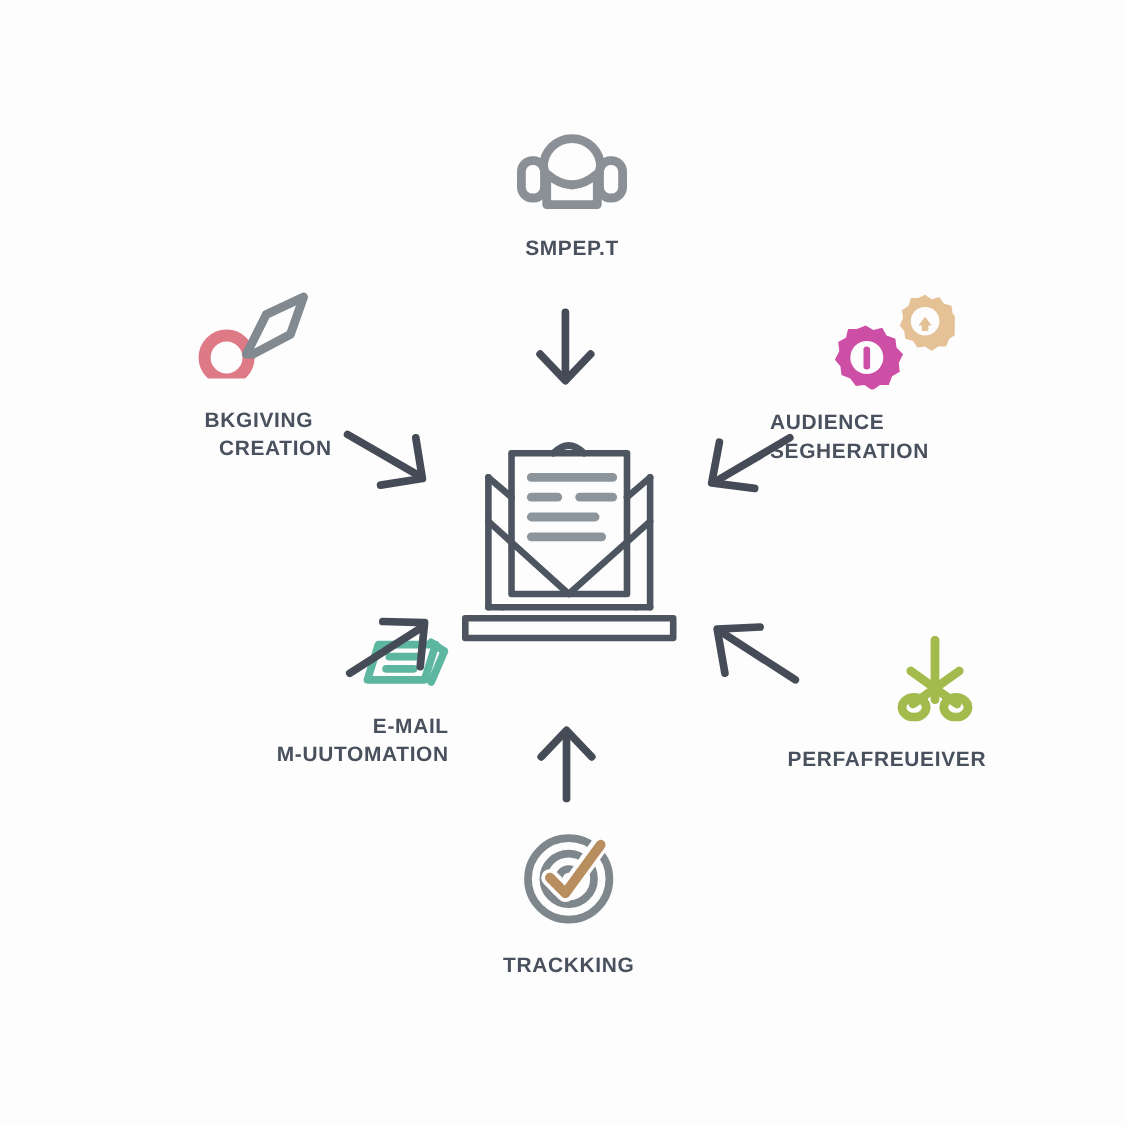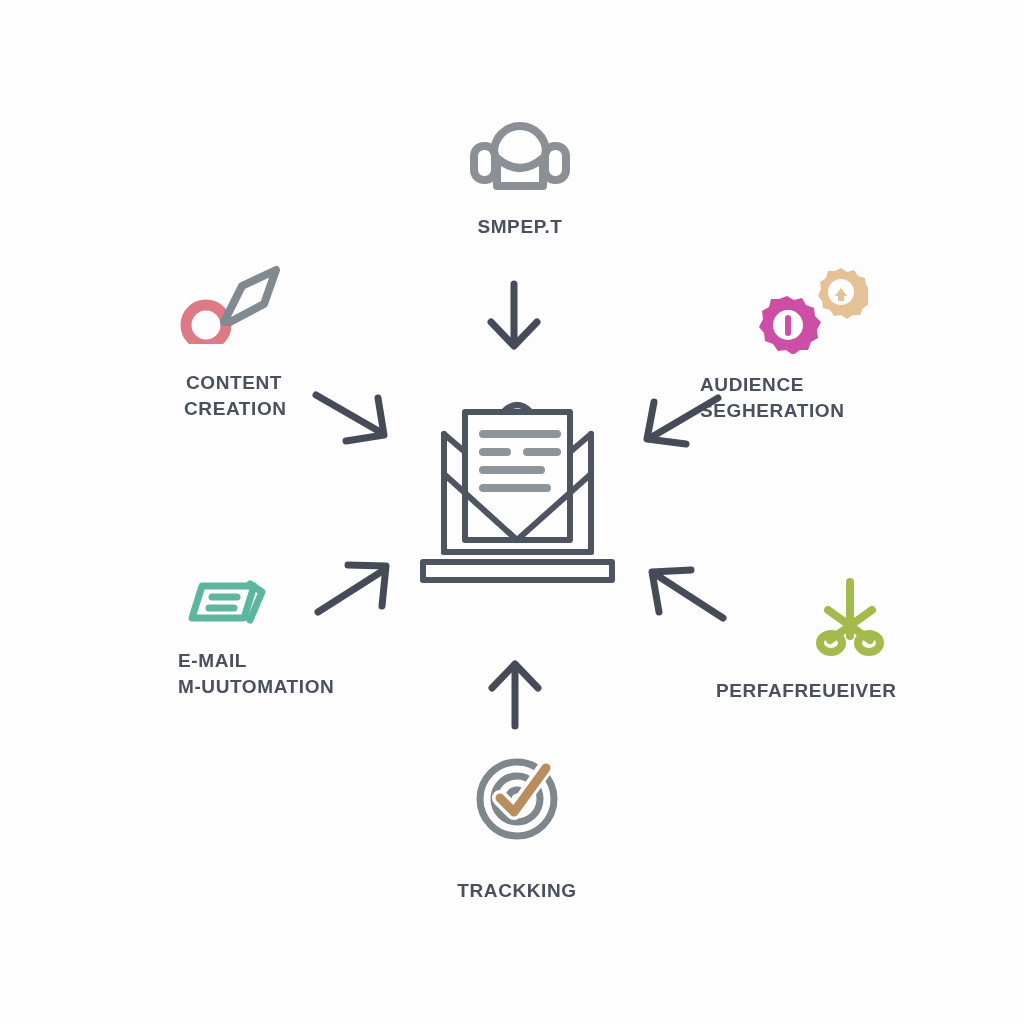--- a/index.html
+++ b/index.html
@@ -99,22 +99,22 @@
 
   <div class="node" style="left:180px; top:262px; width:220px;">
     <span class="icon-wrap">
       <svg width="112" height="82" viewBox="0 0 112 82" xmlns="http://www.w3.org/2000/svg">
         <circle cx="26" cy="63" r="20" fill="none" stroke="#dd7a85" stroke-width="11"></circle>
         <g fill="none" stroke="#818a90" stroke-width="8" stroke-linecap="round" stroke-linejoin="round">
           <path d="M44 60 L62 24 L96 8 L84 42 L50 60 Z"></path>
         </g>
       </svg>
     </span>
-    <div class="label" style="margin-top:26px; margin-left:6px;">CONTENT</div>
-    <div class="label" style="margin-left:4px;">CREATION</div>
+    <div class="label" style="margin-top:26px; margin-left:6px;">BKGIVING</div>
+    <div class="label" style="margin-left:19px;">CREATION</div>
   </div>
 
   <div class="node" style="left:700px; top:262px; width:230px;">
     <span class="icon-wrap" style="margin-left:58px;">
       <svg width="110" height="92" viewBox="0 0 110 92" xmlns="http://www.w3.org/2000/svg">
 
         <g transform="translate(62,6)">
           <path d="M21 0 l6 4 7 -2 4 6 7 2 1 7 5 5 -3 7 1 7 -6 4 -3 7 -7 0 -6 4 -6 -4 -7 1 -4 -6 -7 -2 -1 -7 -4 -5 3 -7 -1 -7 6 -4 2 -7 7 0z" fill="#e5c196"></path>
           <circle cx="21" cy="24" r="13" fill="#fdfdfd"></circle>
           <path d="M15 28 l6 -8 6 8 -3 0 0 5 -6 0 0 -5z" fill="#e5c196"></path>
@@ -124,21 +124,21 @@
           <path d="M25 0 l7 4 8 -2 4 7 8 3 1 8 6 6 -4 8 1 8 -7 4 -3 8 -8 0 -7 5 -7 -5 -8 1 -5 -7 -8 -3 -1 -8 -5 -6 4 -8 -1 -8 7 -4 2 -8 8 0z" fill="#cc4fa5"></path>
           <circle cx="26" cy="29" r="15" fill="#fdfdfd"></circle>
           <rect x="23" y="19" width="6" height="21" rx="3" fill="#cc4fa5"></rect>
         </g>
       </svg>
     </span>
     <div class="label" style="margin-top:18px;">AUDIENCE</div>
     <div class="label">SEGHERATION</div>
   </div>
 
-  <div class="node" style="left:178px; top:578px; width:230px;">
+  <div class="node" style="left:178px; top:578px; width:230px;align-items:flex-end;">
     <span class="icon-wrap" style="margin-left:10px;">
       <svg width="78" height="48" viewBox="0 0 78 48" xmlns="http://www.w3.org/2000/svg">
         <g fill="none" stroke="#5cb6a0" stroke-width="7" stroke-linecap="round" stroke-linejoin="round">
           <path d="M4 40 L14 8 L66 8 L56 40 Z"></path>
           <path d="M24 19 L49 19"></path>
           <path d="M21 30 L46 30"></path>
           <path d="M62 6 L74 14 L62 42"></path>
         </g>
       </svg>
     </span>
@@ -164,21 +164,21 @@
   <div class="node center-align" style="left:432px; top:756px; width:170px;">
     <span class="icon-wrap">
       <svg width="86" height="86" viewBox="0 0 86 86" xmlns="http://www.w3.org/2000/svg">
         <circle cx="43" cy="43" r="37" fill="none" stroke="#7e878c" stroke-width="7"></circle>
         <circle cx="43" cy="43" r="23" fill="none" stroke="#7e878c" stroke-width="7"></circle>
         <circle cx="43" cy="43" r="9" fill="none" stroke="#7e878c" stroke-width="7"></circle>
         <path d="M26 42 L40 56 L74 8" fill="none" stroke="#fdfdfd" stroke-width="16" stroke-linecap="round" stroke-linejoin="round"></path>
         <path d="M26 42 L40 56 L72 12" fill="none" stroke="#b98e5e" stroke-width="9" stroke-linecap="round" stroke-linejoin="round"></path>
       </svg>
     </span>
-    <div class="label center" style="margin-top:36px;">TRACKKING</div>
+    <div class="label center" style="margin-top:24px;">TRACKKING</div>
   </div>
 
   <div class="arrow" style="left:483px; top:280px;">
     <svg width="62" height="72" viewBox="0 0 62 72" xmlns="http://www.w3.org/2000/svg">
       <g fill="none" stroke="#454c57" stroke-width="7" stroke-linecap="round" stroke-linejoin="round">
         <path d="M31 4 L31 64"></path>
         <path d="M8 42 L31 66 L54 42"></path>
       </g>
     </svg>
   </div>

